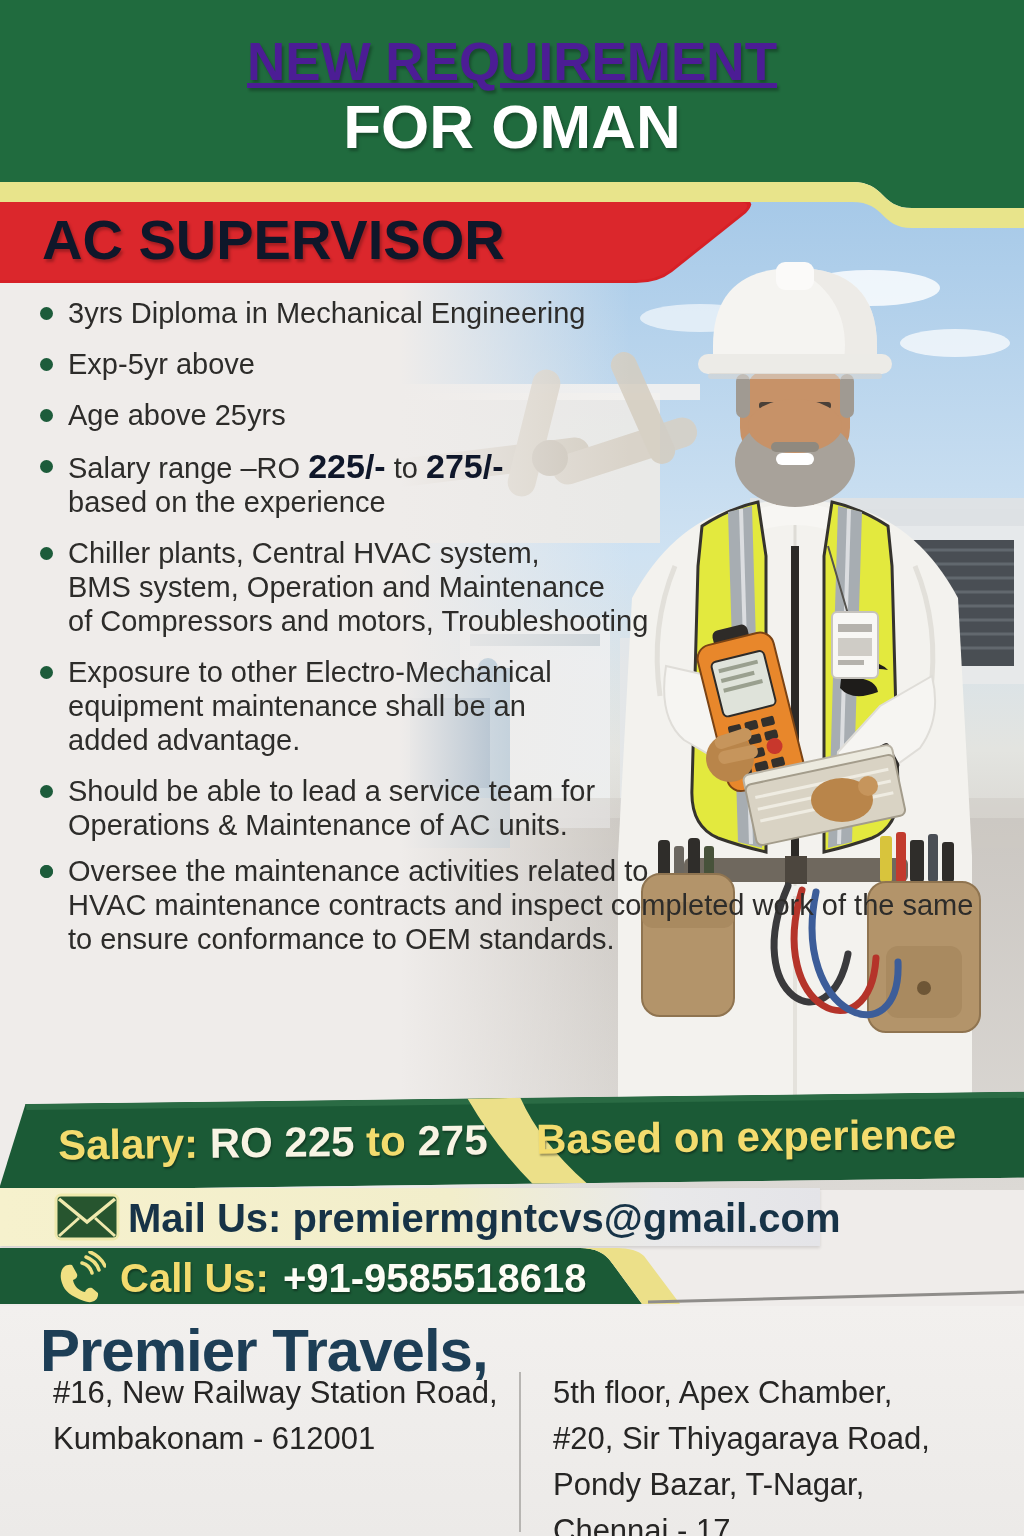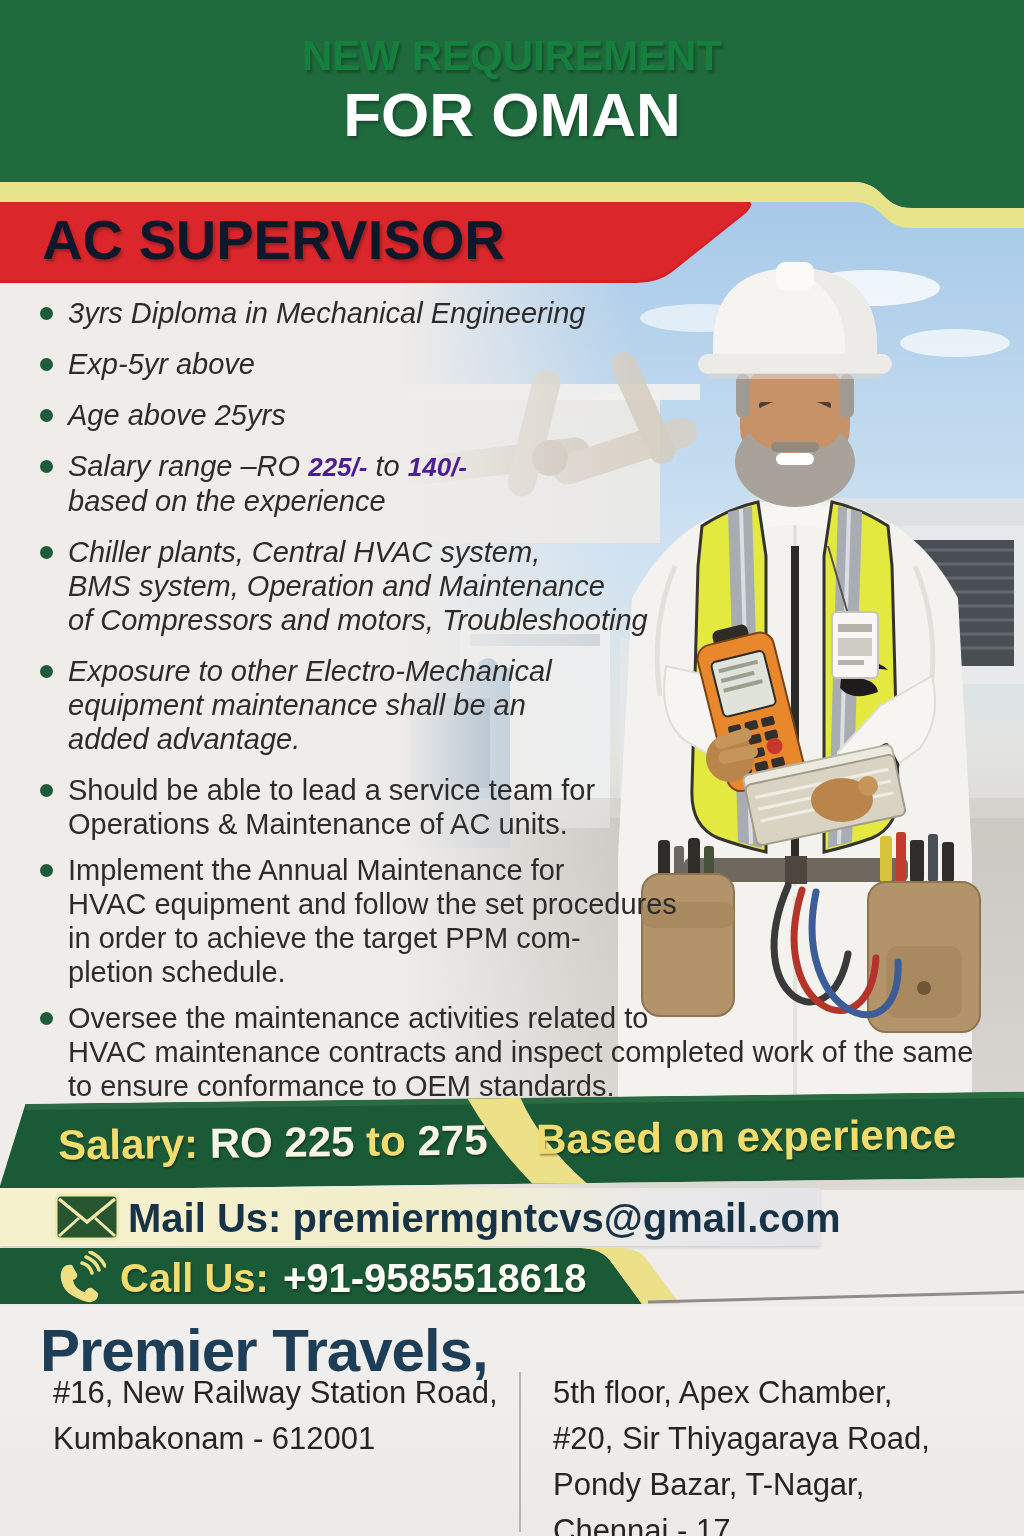--- a/index.html
+++ b/index.html
@@ -7,37 +7,37 @@
     position:relative;width:1024px;height:1536px;overflow:hidden;
     background:#efecea;
     font-family:"Liberation Sans", sans-serif;
   }
   
   .photo-area{position:absolute;left:400px;top:198px;width:624px;height:992px;}
   .worker{position:absolute;left:580px;top:246px;width:440px;height:860px;}
   
   .header-svg{position:absolute;left:0;top:0;width:1024px;height:300px;}
   .hdr-text{position:absolute;left:0;top:34px;width:1024px;text-align:center;z-index:7;}
-  .hdr-line1{font-size:42px;font-weight:bold;letter-spacing:0px;color:#15803d;
-    text-shadow:2px 3px 3px rgba(0,0,0,.28);line-height:1.05;}
+  .hdr-line1{font-size:53px;font-weight:bold;letter-spacing:0px;color:#4c1d95;
+    text-shadow:2px 3px 3px rgba(0,0,0,.28);line-height:1.05;text-decoration:underline;}
   .hdr-line2{font-size:62px;font-weight:bold;color:#ffffff;
     text-shadow:2px 3px 3px rgba(0,0,0,.28);line-height:1.05;margin-top:4px;}
   .job-title{position:absolute;left:42px;top:207px;z-index:7;
     font-size:56px;font-weight:bold;color:#0f172a;letter-spacing:0px;
     text-shadow:2px 3px 3px rgba(0,0,0,.25);}
   
   .req-list{position:absolute;left:38px;top:296px;width:950px;z-index:6;
     list-style:none;margin:0;padding:0;}
   .req-list li{position:relative;padding-left:30px;margin-bottom:12px;
     font-size:29px;line-height:34px;color:#2d2c2a;}
-  .req-list li.gap{margin-bottom:17px;font-style:italic;}
+  .req-list li.gap{margin-bottom:17px;}
   .dot{position:absolute;left:2px;top:11px;width:13px;height:13px;border-radius:50%;
     background:#1d5c3b;}
   .bullet-text{white-space:pre-line;}
-  .bb{font-size:26px;font-weight:bold;color:#4c1d95;}
+  .bb{font-size:34px;font-weight:bold;color:#0f172a;}
   
   .salary-band{position:absolute;left:-4px;top:1098px;width:1034px;height:86px;z-index:8;
     transform:rotate(-0.7deg);}
   .salary-band svg{position:absolute;left:0;top:0;}
   .sal-left{position:absolute;left:62px;top:18px;font-size:42px;font-weight:bold;
     text-shadow:1px 2px 2px rgba(0,0,0,.35);white-space:nowrap;}
   .sal-right{position:absolute;left:540px;top:18px;font-size:42px;font-weight:bold;
     color:#f3dc6e;text-shadow:1px 2px 2px rgba(0,0,0,.35);white-space:nowrap;}
   .yel{color:#f3dc6e;} .crm{color:#f8f4e4;}
   
@@ -284,45 +284,41 @@
     <li class="gap">
       <span class="dot"></span>
       <span class="bullet-text">Exp-5yr above</span>
     </li>
     <li class="gap">
       <span class="dot"></span>
       <span class="bullet-text">Age above 25yrs</span>
     </li>
     <li class="gap">
       <span class="dot"></span>
-      <span class="bullet-text"><span>Salary range –RO </span><span class="bb">225/-</span><span> to </span><span class="bb">140/-</span><br><span>based on the experience</span></span>
+      <span class="bullet-text"><span>Salary range –RO </span><span class="bb">225/-</span><span> to </span><span class="bb">275/-</span><br><span>based on the experience</span></span>
     </li>
     <li class="gap">
       <span class="dot"></span>
       <span class="bullet-text">Chiller plants, Central HVAC system,
 BMS system, Operation and Maintenance
 of Compressors and motors, Troubleshooting</span>
     </li>
     <li class="gap">
       <span class="dot"></span>
       <span class="bullet-text">Exposure to other Electro-Mechanical
 equipment maintenance shall be an
 added advantage.</span>
     </li>
     <li>
       <span class="dot"></span>
       <span class="bullet-text">Should be able to lead a service team for
 Operations &amp; Maintenance of AC units.</span>
     </li>
     <li>
       <span class="dot"></span>
-      <span class="bullet-text">Implement the Annual Maintenance for
-HVAC equipment and follow the set procedures
-in order to achieve the target PPM com-
-pletion schedule.</span>
     </li>
     <li>
       <span class="dot"></span>
       <span class="bullet-text">Oversee the maintenance activities related to
 HVAC maintenance contracts and inspect completed work of the same
 to ensure conformance to OEM standards.</span>
     </li>
   </ul>
 
   <div class="salary-band">

